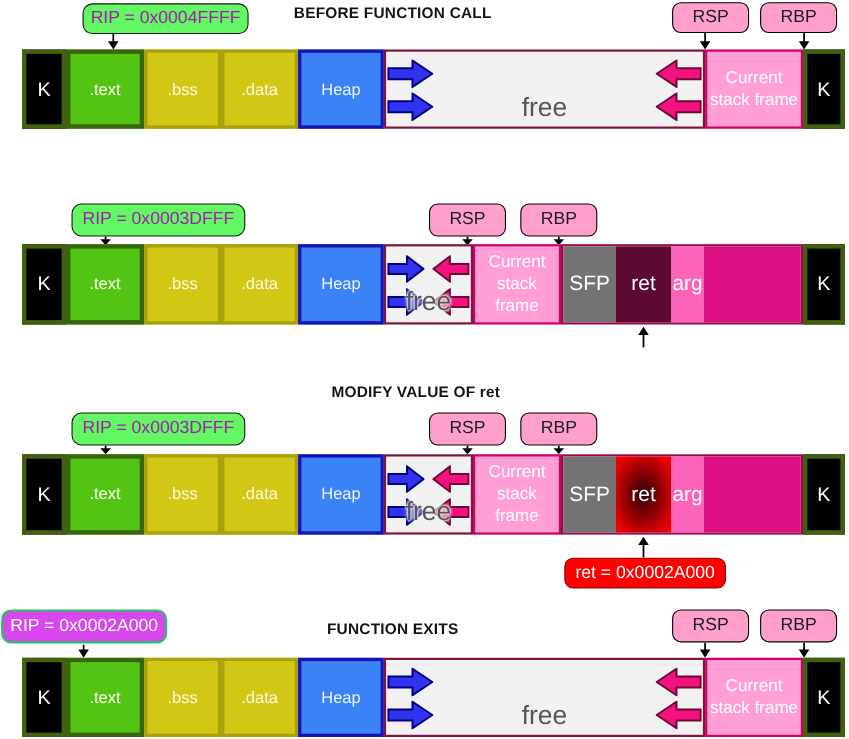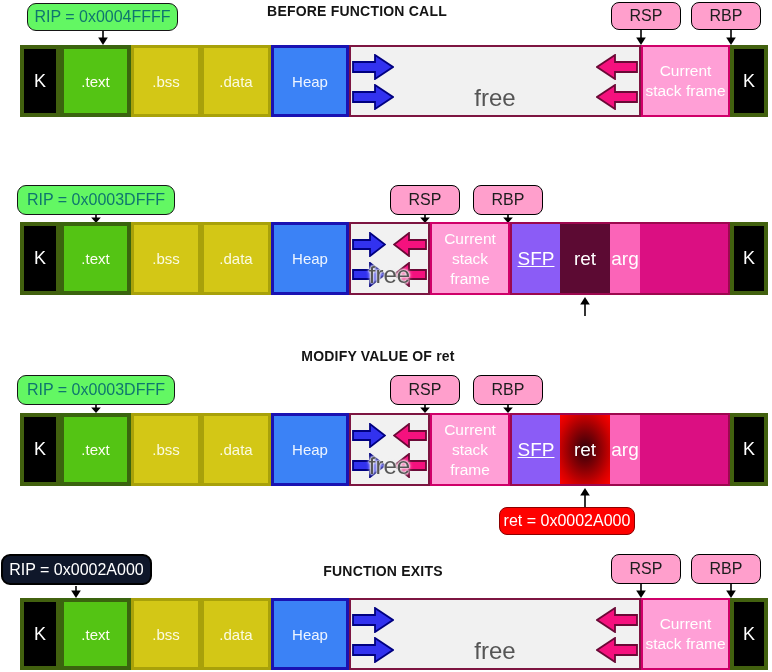--- a/index.html
+++ b/index.html
@@ -2,39 +2,39 @@
 <html><head>
 <meta charset="utf-8">
 <style>
   html,body{margin:0;padding:0;background:#fff;}
   #stage{position:relative;width:772px;height:672px;background:#ffffff;overflow:hidden;
          font-family:"Liberation Sans",sans-serif;}
   .title{position:absolute;transform:translateX(-50%);font-size:14px;font-weight:bold;
          color:#141414;white-space:nowrap;letter-spacing:.2px;}
   .badge{position:absolute;display:flex;align-items:center;justify-content:center;
          font-size:16px;border-radius:9px;box-sizing:border-box;white-space:nowrap;}
-  .badge.green{background:#63f763;border:1.6px solid #161616;color:#0f766e;}
+  .badge.green{background:#63f763;border:1.6px solid #161616;color:#a21caf;margin-left:48px;}
   .badge.pinkb{background:#ff9fcc;border:1.4px solid #000;color:#1c1c1c;}
-  .badge.redb{background:#0f172a;border:2px solid #000000;color:#fff;}
+  .badge.redb{background:#d946ef;border:2px solid #22c55e;color:#fff;}
   .badge.darknote{background:#5c0a33;border:1.6px solid #2a0517;color:#fff;border-radius:8px;}
   .badge.rednote{background:#fe0100;border:1.6px solid #8b0000;color:#fff;border-radius:8px;}
   .cell{position:absolute;box-sizing:border-box;display:flex;align-items:center;
         justify-content:center;font-size:15px;}
   .cell.k{background:#000;border:4px solid #42610f;color:#fff;font-size:18px;}
   .cell.textseg{background:#54c414;border:4px solid #3a640e;color:#fdfdf2;}
   .cell.yellow{background:#d3c716;border:3px solid #a8a10a;color:#fbfbe2;}
   .cell.heap{background:#3b82f6;border:3px solid #1a12b2;color:#eef5ff;}
   .cell.free{background:#f1f1f1;border:2px solid #7d1541;color:#555;font-size:24px;}
   .cell.free .freelabel{position:relative;z-index:3;
         text-shadow:0 0 2px #f1f1f1,0 0 2px #f1f1f1,0 0 3px #f1f1f1,0 0 4px #f1f1f1;margin-top:33px;}
   .cell.csf{background:#ff9fd6;border:2.5px solid #cf0069;color:#fff;font-size:15.5px;
         line-height:20px;text-align:center;}
   .stackwrap{position:absolute;box-sizing:border-box;border:2px solid #9c084e;display:flex;}
   .sub{display:flex;align-items:center;justify-content:center;color:#fff;font-size:19px;height:100%;}
-  .sub.sfp{background:#8b5cf6;text-decoration:underline;}
+  .sub.sfp{background:#737373;}
   .sub.retd{background:#5c0a33;}
   .sub.rethot{background:radial-gradient(ellipse at center,#30000a 0%,#7a0005 35%,#d40000 75%,#fe0000 100%);}
   .sub.arg{background:#fb64b8;}
   .sub.rest{background:#db0f82;}
   .pa{position:absolute;}
 </style>
 </head>
 <body>
 
 <div id="stage">
@@ -172,23 +172,23 @@
     <div class="sub rethot" style="width:50px;">ret</div>
     <div class="sub arg" style="width:30px;">arg</div>
     <div class="sub rest" style="width:88px;"></div>
   </div>
   <div class="cell k" style="left:730px;top:413px;width:38px;height:73px;">K</div>
 
   <svg class="pa" style="left:578px;top:488px;" width="14" height="19">
       <polygon points="7,0 2.2,7.5 11.8,7.5" fill="#000"></polygon>
       <line x1="7" y1="6.5" x2="7" y2="19" stroke="#000" stroke-width="1.6"></line>
     </svg>
-  <div class="badge rednote" style="left:499px;top:507px;width:136px;height:28px;">ret = 0x0002A000</div>
-
-  <div class="title" style="left:383px;top:563px;">FUNCTION EXITS</div>
+  <div class="badge rednote" style="left:513px;top:507px;width:147px;height:28px;">ret = 0x0002A000</div>
+
+  <div class="title" style="left:357px;top:563px;">FUNCTION EXITS</div>
   <div class="badge redb" style="left:1px;top:554px;width:151px;height:31px;">RIP = 0x0002A000</div>
   <svg class="pa" style="left:69px;top:586px;" width="14" height="12">
       <line x1="7" y1="0" x2="7" y2="5" stroke="#000" stroke-width="1.6"></line>
       <polygon points="2.2,4.5 11.8,4.5 7,12" fill="#000"></polygon>
     </svg>
   <div class="badge pinkb" style="left:611px;top:554px;width:70px;height:30px;border-radius:8px;">RSP</div>
   <div class="badge pinkb" style="left:691px;top:554px;width:70px;height:30px;border-radius:8px;">RBP</div>
   <svg class="pa" style="left:634px;top:584px;" width="14" height="14">
       <line x1="7" y1="0" x2="7" y2="7" stroke="#000" stroke-width="1.6"></line>
       <polygon points="2.2,6.5 11.8,6.5 7,14" fill="#000"></polygon>

